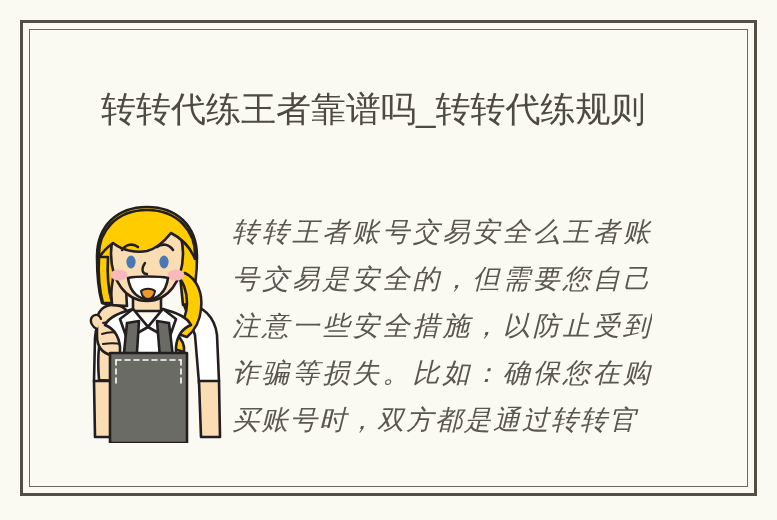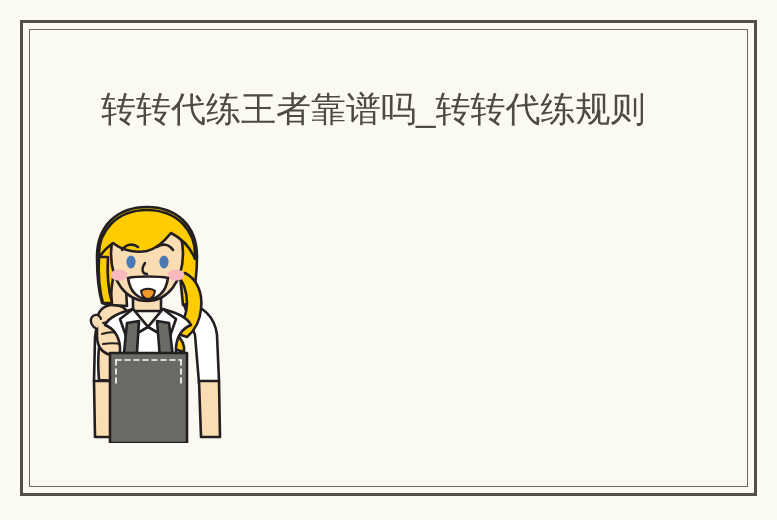--- a/index.html
+++ b/index.html
@@ -186,16 +186,17 @@
           <path d="M35 148 L112 148 L112 238 L35 238 Z" fill="#6b6b66"></path>
 
           <path d="M41 155 L106 155" fill="none" stroke="#ffffff" stroke-width="1.6" stroke-dasharray="5 4"></path>
           <path d="M41 155 L41 182" fill="none" stroke="#ffffff" stroke-width="1.6" stroke-dasharray="5 4"></path>
           <path d="M106 155 L106 182" fill="none" stroke="#ffffff" stroke-width="1.6" stroke-dasharray="5 4"></path>
 
         </g>
       </svg>
     </div>
 
+    <div id="article-body">转转王者账号交易安全么王者账号交易是安全的，但需要您自己注意一些安全措施，以防止受到诈骗等损失。比如：确保您在购买账号时，双方都是通过转转官</div>
 
   </div>
 
 </div>
 
 </body></html>

